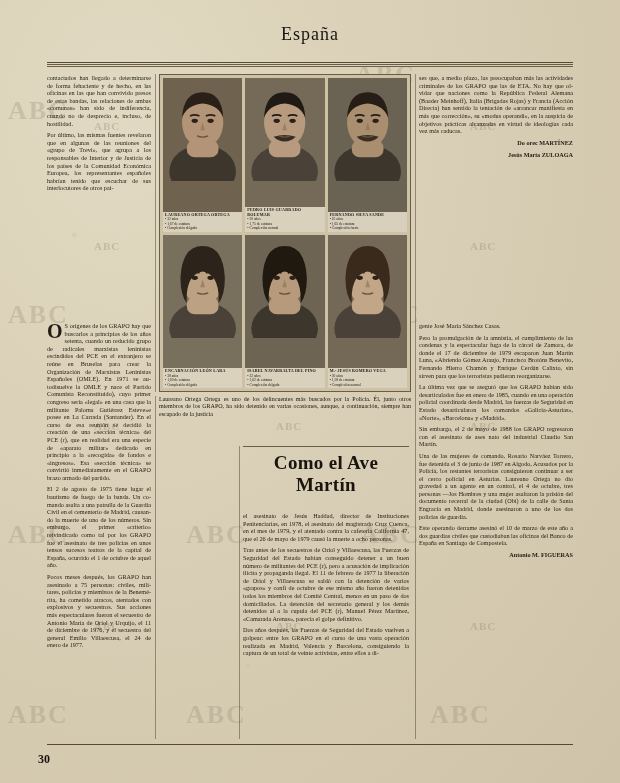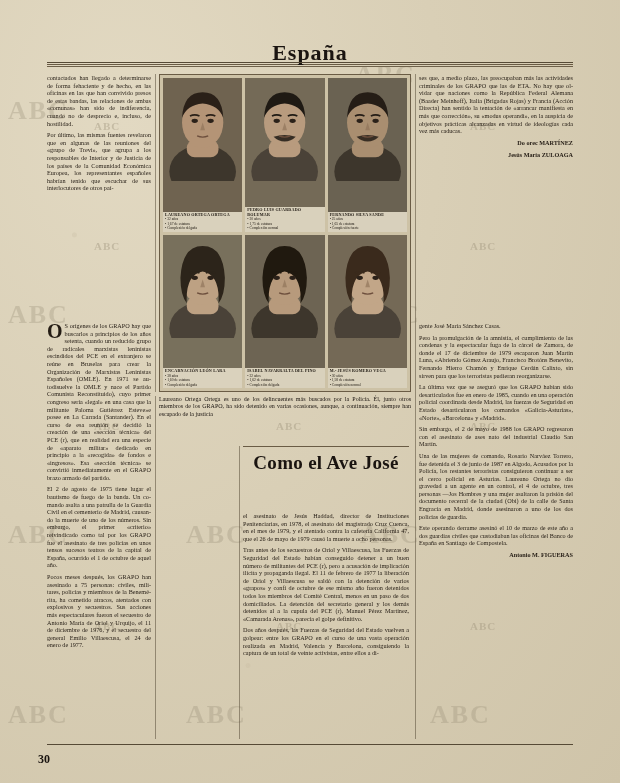--- a/index.html
+++ b/index.html
@@ -38,23 +38,23 @@
   }
   .wm-abc{font-size:26px;}
   .wm-small{font-size:11px;letter-spacing:1px;color:rgba(150,140,115,.38);}
 
   
   #header-band{
     position:absolute;left:47px;top:38px;width:526px;height:26px;
     border-bottom:1px solid #6a5c45;
   }
   #section-title{
-    position:absolute;left:47px;top:40px;width:526px;
+    position:absolute;left:47px;top:24px;width:526px;
     text-align:center;
-    font-size:22px;font-weight:bold;letter-spacing:1px;
+    font-size:18px;font-weight:normal;letter-spacing:1px;
   }
   #rule-top{
     position:absolute;left:47px;top:62px;width:526px;height:0;
     border-top:1.4px solid #564a36;
   }
   #rule-top2{
     position:absolute;left:47px;top:66px;width:526px;height:0;
     border-top:.7px solid #6d6049;
   }
 
@@ -330,21 +330,21 @@
             <span class="l">• 1,58 de estatura</span>
             <span class="l">• Complexión normal</span>
           </div>
         </div>
       </div>
   </div>
 
   <div id="photo-caption">Laureano Ortega Ortega es uno de los delincuentes más buscados por la Policía. Él, junto otros miembros de los GRAPO, ha sido detenido en varias ocasiones, aunque, a continuación, siempre han escapado de la justicia</div>
 
   <div id="headline-rule"></div>
-  <div id="headline">Como el Ave José</div>
+  <div id="headline">Como el Ave Martín</div>
 
   <div class="col" id="col-mid">
     <p>el asesinato de Jesús Haddad, director de Instituciones Penitenciarias, en 1978, el asesinato del magistrado Cruz Cuenca, en el mes de 1979, y el atentado contra la ca­fetería California 47, que el 26 de mayo de 1979 causó la muerte a ocho personas.</p>
     <p>Tras antes de los secuestros de Oriol y Vi­llaescusa, las Fuerzas de Seguridad del Estado habían conseguido detener a un buen número de militantes del PCE (r), pe­ro a acusación de implicación ilícita y propa­ganda ilegal. El 11 de febrero de 1977 la li­beración de Oriol y Villaescusa se saldó con la detención de varios «grapos» y con­fi de octubre de ese mismo año fueron de­tenidos todos los miembros del Comité Central, menos en un paso de dos domi­ciliados. La detención del secretario gene­ral y los demás detenidos al a la cu­pula del PCE (r), Manuel Pérez Martínez, «Camara­da Arenas», parecía el golpe definitivo.</p>
     <p>Dos años después, las Fuerzas de Se­guridad del Estado vuelven a golpear: en­tre los GRAPO en el curso de una vasta operación realizada en Madrid, Valencia y Barcelona, consiguiendo la captura de un total de veinte activistas, entre ellos a di-</p>
   </div>
 
   <div class="col" id="col-right">
     <p>ses que, a medio plazo, las preocupaban más las activida­des criminales de los GRAPO que las de ETA. No hay que ol­vidar que naciones como la República Federal Alemana (Baader Meinhoff), Italia (Bri­gadas Rojas) y Francia (Acción Directa) han sentido la tentación de «arrancar manifiesta en más que corrección», su «modus operandi», en la auspicia de objetivos prácticas alcanzadas en virtud de ideologías cada vez más caducas.</p>
     <div class="sig">Do orec MARTÍNEZ</div>

